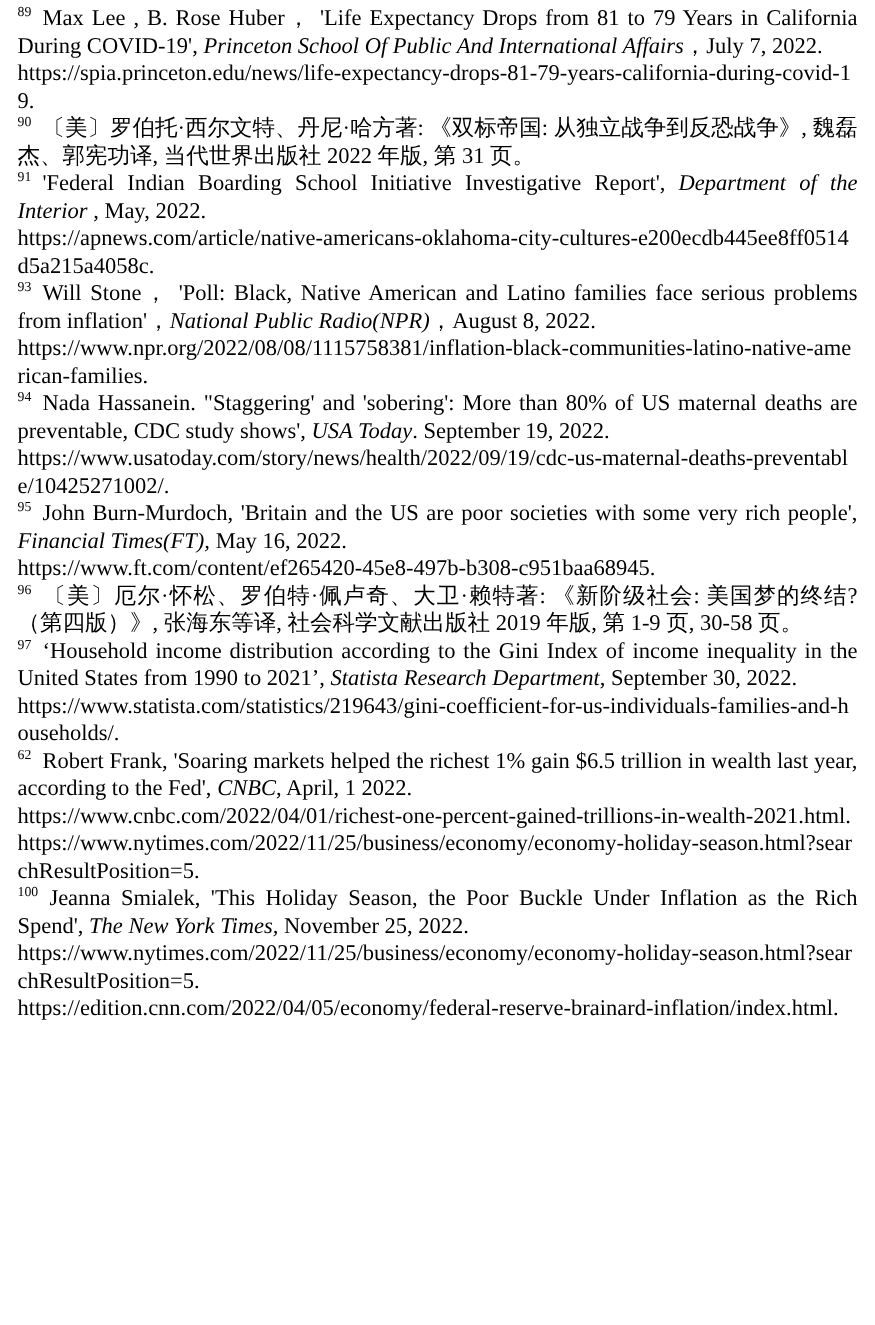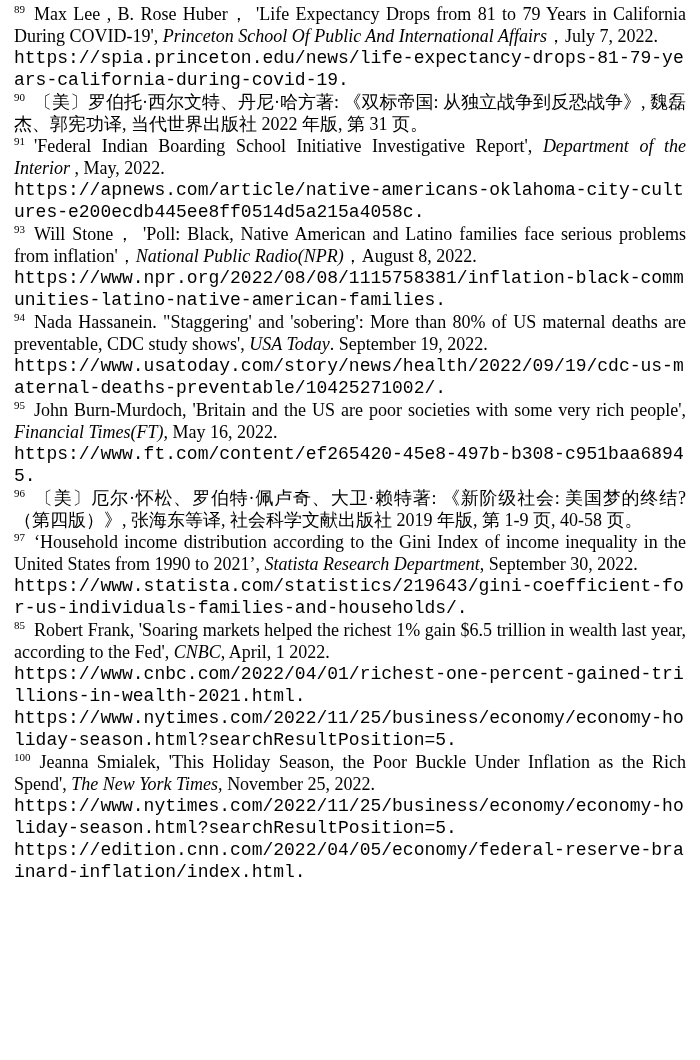--- a/index.html
+++ b/index.html
@@ -26,21 +26,20 @@
   p.fn {
     margin: 0;
     padding: 0;
     text-align: justify;
   }
   p.fn-url {
     margin: 0;
     padding: 0;
     text-align: justify;
     word-break: break-all;
-    font-family: Liberation Mono, monospace;
   }
   sup.fn-num {
     font-size: 11px;
     line-height: 0;
     vertical-align: baseline;
     position: relative;
     top: -7px;
     padding-right: 9px;
   }
   em.src {
@@ -56,23 +55,23 @@
       <p class="fn-url">https://spia.princeton.edu/news/life-expectancy-drops-81-79-years-california-during-covid-19.</p>
       <p class="fn"><sup class="fn-num">90</sup><span>〔美〕罗伯托·西尔文特、丹尼·哈方著: 《双标帝国: 从独立战争到反恐战争》, 魏磊杰、郭宪功译, 当代世界出版社 2022 年版, 第 31 页。</span></p>
       <p class="fn"><sup class="fn-num">91</sup><span>'Federal Indian Boarding School Initiative Investigative Report', </span><em class="src">Department of the Interior</em><span> , May, 2022.</span></p>
       <p class="fn-url">https://apnews.com/article/native-americans-oklahoma-city-cultures-e200ecdb445ee8ff0514d5a215a4058c.</p>
       <p class="fn"><sup class="fn-num">93</sup><span>Will Stone， 'Poll: Black, Native American and Latino families face serious problems from inflation'，</span><em class="src">National Public Radio(NPR)</em><span>，August 8, 2022.</span></p>
       <p class="fn-url">https://www.npr.org/2022/08/08/1115758381/inflation-black-communities-latino-native-american-families.</p>
       <p class="fn"><sup class="fn-num">94</sup><span>Nada Hassanein. "Staggering' and 'sobering': More than 80% of US maternal deaths are preventable, CDC study shows', </span><em class="src">USA Today</em><span>. September 19, 2022.</span></p>
       <p class="fn-url">https://www.usatoday.com/story/news/health/2022/09/19/cdc-us-maternal-deaths-preventable/10425271002/.</p>
       <p class="fn"><sup class="fn-num">95</sup><span>John Burn-Murdoch, 'Britain and the US are poor societies with some very rich people', </span><em class="src">Financial Times(FT),</em><span> May 16, 2022.</span></p>
       <p class="fn-url">https://www.ft.com/content/ef265420-45e8-497b-b308-c951baa68945.</p>
-      <p class="fn"><sup class="fn-num">96</sup><span>〔美〕厄尔·怀松、罗伯特·佩卢奇、大卫·赖特著: 《新阶级社会: 美国梦的终结? （第四版）》, 张海东等译, 社会科学文献出版社 2019 年版, 第 1-9 页, 40-58 页。</span></p>
+      <p class="fn"><sup class="fn-num">96</sup><span>〔美〕厄尔·怀松、罗伯特·佩卢奇、大卫·赖特著: 《新阶级社会: 美国梦的终结? （第四版）》, 张海东等译, 社会科学文献出版社 2019 年版, 第 1-9 页, 30-58 页。</span></p>
       <p class="fn"><sup class="fn-num">97</sup><span>‘Household income distribution according to the Gini Index of income inequality in the United States from 1990 to 2021’, </span><em class="src">Statista Research Department</em><span>, September 30, 2022.</span></p>
       <p class="fn-url">https://www.statista.com/statistics/219643/gini-coefficient-for-us-individuals-families-and-households/.</p>
-      <p class="fn"><sup class="fn-num">85</sup><span>Robert Frank, 'Soaring markets helped the richest 1% gain $6.5 trillion in wealth last year, according to the Fed', </span><em class="src">CNBC</em><span>, April, 1 2022.</span></p>
+      <p class="fn"><sup class="fn-num">62</sup><span>Robert Frank, 'Soaring markets helped the richest 1% gain $6.5 trillion in wealth last year, according to the Fed', </span><em class="src">CNBC</em><span>, April, 1 2022.</span></p>
       <p class="fn-url">https://www.cnbc.com/2022/04/01/richest-one-percent-gained-trillions-in-wealth-2021.html.</p>
       <p class="fn-url">https://www.nytimes.com/2022/11/25/business/economy/economy-holiday-season.html?searchResultPosition=5.</p>
       <p class="fn"><sup class="fn-num">100</sup><span>Jeanna Smialek, 'This Holiday Season, the Poor Buckle Under Inflation as the Rich Spend', </span><em class="src">The New York Times,</em><span> November 25, 2022.</span></p>
       <p class="fn-url">https://www.nytimes.com/2022/11/25/business/economy/economy-holiday-season.html?searchResultPosition=5.</p>
       <p class="fn-url">https://edition.cnn.com/2022/04/05/economy/federal-reserve-brainard-inflation/index.html.</p>
     </div>
 </div>
 
 </body></html>

